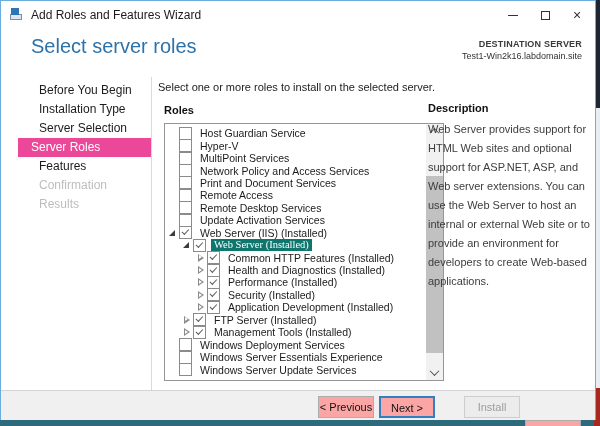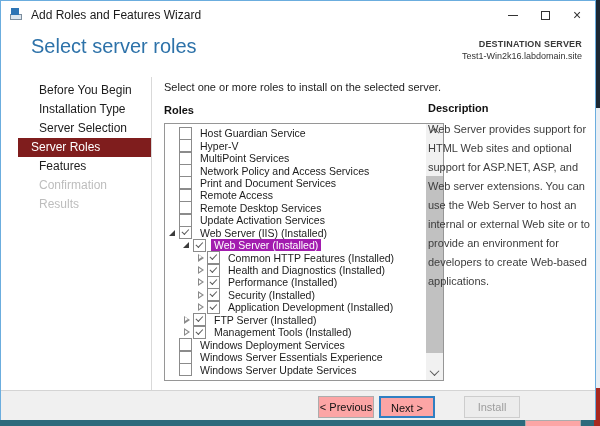--- a/index.html
+++ b/index.html
@@ -30,44 +30,44 @@
 
   
   .page-title{position:absolute;left:30px;top:34px;font-size:20px;font-weight:300;color:#2d72a9;}
   .dest{position:absolute;right:13px;top:38px;text-align:right;}
   .dest-label{font-size:9px;font-weight:bold;color:#3a3a3a;letter-spacing:.2px;}
   .dest-server{font-size:9px;color:#333;margin-top:2px;}
 
   
   .sidebar{position:absolute;left:0;top:80px;width:150px;}
   .nav-item{height:19px;line-height:19px;padding-left:38px;font-size:12px;color:#1c1c1c;cursor:pointer;}
-  .nav-item[data-state="active"]{background:#7f1d1d;color:#fff;margin-left:17px;padding-left:13px;}
+  .nav-item[data-state="active"]{background:#ec4899;color:#fff;margin-left:17px;padding-left:13px;}
   .nav-item[data-state="disabled"]{color:#bdbdbd;cursor:default;}
   .v-divider{position:absolute;left:150px;top:76px;width:1px;height:313px;background:#d9d9d9;}
 
   
-  .intro{position:absolute;left:163px;top:80px;width:300px;font-size:11px;color:#222;}
+  .intro{position:absolute;left:157px;top:80px;width:300px;font-size:11px;color:#222;}
   .roles-label{position:absolute;left:163px;top:103px;font-size:11px;font-weight:bold;color:#111;}
 
   .listbox{position:absolute;left:163px;top:122px;width:280px;height:258px;border:1px solid #969696;
            background:#fff;box-sizing:border-box;overflow:hidden;}
   .list-inner{position:absolute;left:0;top:3px;right:17px;}
   .trow{display:flex;align-items:center;height:12.45px;padding-left:2px;cursor:pointer;}
   .trow.lvl1{padding-left:16px;}
   .trow.lvl2{padding-left:30px;}
   .arrow{flex:0 0 12px;width:12px;height:10px;position:relative;}
   .arrow .exp{position:absolute;left:2px;top:2px;width:0;height:0;border-bottom:6px solid #3c3c3c;border-left:6px solid transparent;}
   .arrow .col{position:absolute;left:3px;top:1px;width:0;height:0;border-top:4px solid transparent;border-bottom:4px solid transparent;border-left:6px solid #8a8a8a;}
   .arrow .col::after{content:"";position:absolute;left:-5.4px;top:-2.4px;border-top:2.4px solid transparent;border-bottom:2.4px solid transparent;border-left:3.6px solid #fff;}
   .cb{flex:0 0 11px;width:11px;height:11px;border:1px solid #8b8b8b;background:#fff;margin-right:5px;position:relative;box-sizing:content-box;}
   .cb::after{content:"";display:none;position:absolute;left:1.5px;top:2px;width:6px;height:3.4px;
              border-left:1.6px solid #575757;border-bottom:1.6px solid #575757;transform:rotate(-47deg);}
   .trow[data-state^="checked"] .cb::after{display:block;}
   .tlabel{font-size:10.5px;color:#1b1b1b;white-space:nowrap;padding:0 3px;line-height:12px;}
-  .trow[data-state="checked-selected"] .tlabel{background:#a21caf;color:#fff;}
+  .trow[data-state="checked-selected"] .tlabel{background:#0f766e;color:#fff;font-family:Liberation Serif, serif;}
 
   
   .sbar{position:absolute;right:0;top:0;width:17px;height:100%;background:#f1f1f1;}
   .sbar-btn{position:absolute;left:0;width:17px;height:15px;display:flex;align-items:center;justify-content:center;cursor:pointer;}
   .sbar-up{top:0;}
   .sbar-down{bottom:0;}
   .chev-up{width:6px;height:6px;border-left:1.4px solid #555;border-top:1.4px solid #555;transform:rotate(45deg) translate(1px,1px);}
   .chev-down{width:6px;height:6px;border-left:1.4px solid #555;border-top:1.4px solid #555;transform:rotate(225deg) translate(1px,1px);}
   .sbar-thumb{position:absolute;left:0;top:52px;width:17px;height:177px;background:#c1c1c1;cursor:grab;}
 

